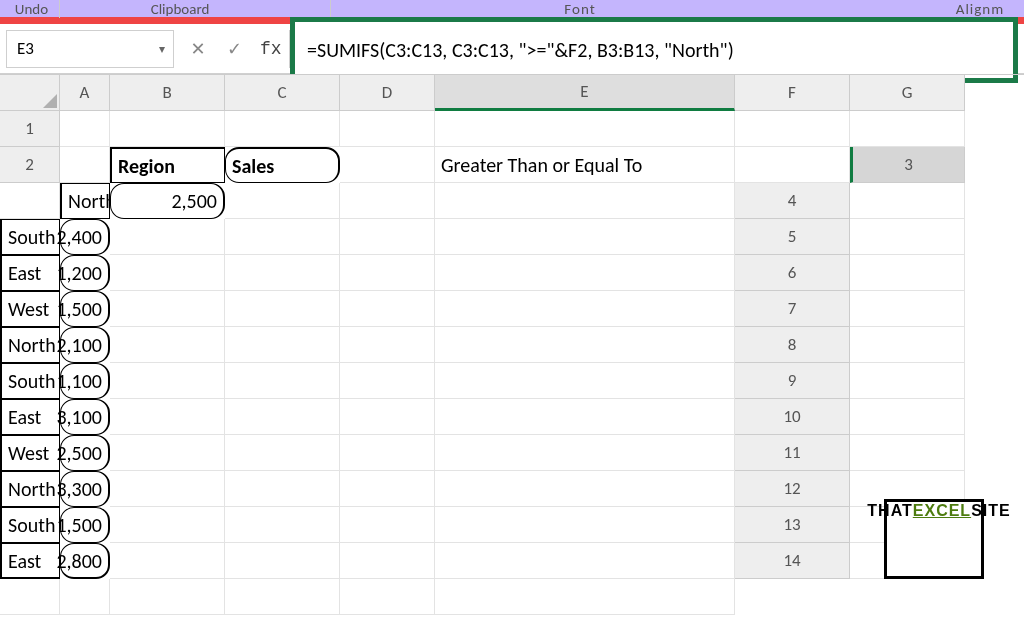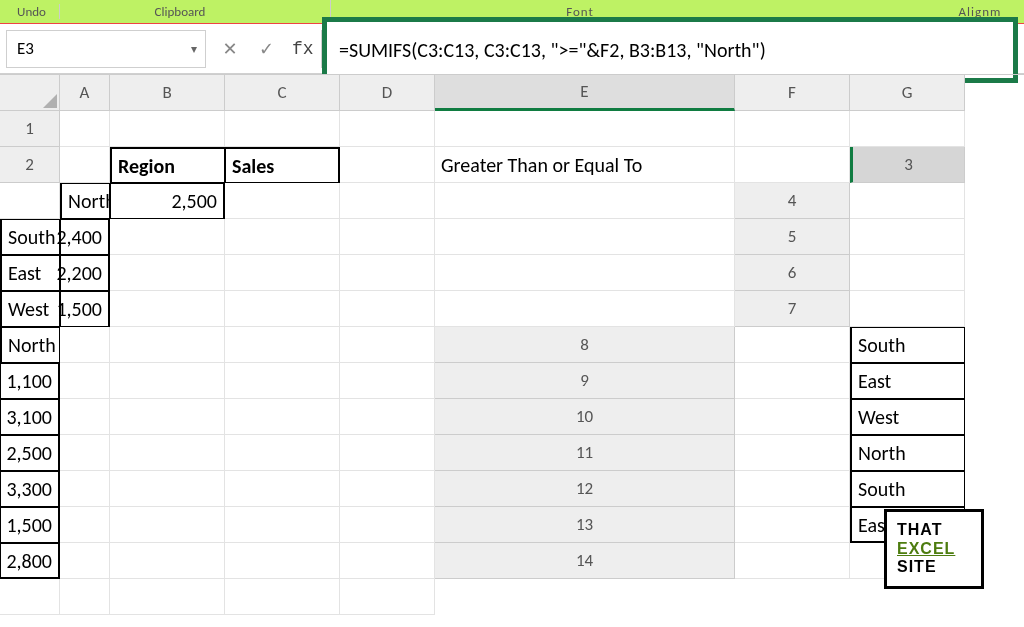--- a/index.html
+++ b/index.html
@@ -10,25 +10,25 @@
     background: #ffffff;
     color: #000;
     width: 1024px;
     height: 627px;
     overflow: hidden;
     position: relative;
   }
   
   .ribbon {
     height: 24px;
-    background: #bef264;
-    border-bottom: 1px solid #ef4444;
-    display: flex;
-    align-items: center;
-    font-size: 13px;
+    background: #c4b5fd;
+    border-bottom: 7px solid #ef4444;
+    display: flex;
+    align-items: center;
+    font-size: 15px;
     color: #555;
     position: relative;
   }
   .ribbon .group-label {
     position: absolute;
     text-align: center;
   }
   .ribbon .group-label.undo { left: 10px; width: 50px; border-right:1px solid #ccc; padding-right:6px;}
   .ribbon .group-label.clipboard { left: 120px; width: 120px; }
   .ribbon .group-label.font { left: 520px; width: 120px; letter-spacing:1px;}
@@ -38,21 +38,21 @@
   
   .fbar {
     height: 50px;
     background: #ffffff;
     border-bottom: 1px solid #d0d0d0;
     display: flex;
     align-items: center;
     position: relative;
   }
   .name-box {
-    width: 200px;
+    width: 168px;
     height: 38px;
     border: 1px solid #cfcfcf;
     margin: 0 6px;
     display: flex;
     align-items: center;
     padding: 0 10px;
     background:#fff;
     font-size: 17px;
     position: relative;
   }
@@ -132,21 +132,21 @@
     padding: 0 6px;
     font-size: 20px;
     background:#fff;
   }
   .cell.right { justify-content: flex-end; }
   .cell.bold { font-weight: bold; }
   
   .tbl { border:1px solid #000 !important; }
   .tbl { border-top:1px solid #000 !important; border-bottom:1px solid #000 !important;}
   .tbl.left { border-left:2px solid #000 !important; border-right:1px solid #000 !important;}
-  .tbl.rightB { border-right:2px solid #000 !important; border-left:1px solid #000 !important;}
+  .tbl.rightB { border-right:2px solid #000 !important; border-left:1px solid #000 !important;border-radius:14px;}
   .tbl.toprow { border-top:2px solid #000 !important;}
   .tbl.botrow { border-bottom:2px solid #000 !important;}
   
   .colhead.activeE { border-bottom: 3px solid #107c41; background:#dedede;}
   
   .sel {
     outline: 2px solid #107c41;
     outline-offset: -1px;
     position: relative;
     justify-content: flex-end;
@@ -156,25 +156,25 @@
     position:absolute;
     right:-3px; bottom:-3px;
     width:7px; height:7px;
     background:#107c41;
     border:1px solid #fff;
   }
   
   .logo {
     position:absolute;
     right:40px;
-    bottom:38px;
+    bottom:48px;
     width:100px; height:80px;
     border:3px solid #000;
     display:flex;
-    flex-direction:column;
+    flex-direction:row;
     justify-content:center;
     padding-left:10px;
     font-family: Arial, sans-serif;
     font-weight:800;
     font-size:16px;
     line-height:1.15;
     letter-spacing:1px;
     background:#fff;
   }
   .logo .g{color:#4d7c0f;text-decoration:underline;}
@@ -246,38 +246,39 @@
   <div class="cell tbl left">South</div>
   <div class="cell tbl rightB right">2,400</div>
   <div class="cell"></div>
   <div class="cell"></div>
   <div class="cell"></div>
   <div class="cell"></div>
 
   <div class="rowhead">5</div>
   <div class="cell"></div>
   <div class="cell tbl left">East</div>
-  <div class="cell tbl rightB right">2,200</div>
+  <div class="cell tbl rightB right">1,200</div>
   <div class="cell"></div>
   <div class="cell"></div>
   <div class="cell"></div>
   <div class="cell"></div>
 
   <div class="rowhead">6</div>
   <div class="cell"></div>
   <div class="cell tbl left">West</div>
   <div class="cell tbl rightB right">1,500</div>
   <div class="cell"></div>
   <div class="cell"></div>
   <div class="cell"></div>
   <div class="cell"></div>
 
   <div class="rowhead">7</div>
   <div class="cell"></div>
   <div class="cell tbl left">North</div>
+  <div class="cell tbl rightB right">2,100</div>
   <div class="cell"></div>
   <div class="cell"></div>
   <div class="cell"></div>
   <div class="cell"></div>
 
   <div class="rowhead">8</div>
   <div class="cell"></div>
   <div class="cell tbl left">South</div>
   <div class="cell tbl rightB right">1,100</div>
   <div class="cell"></div>

